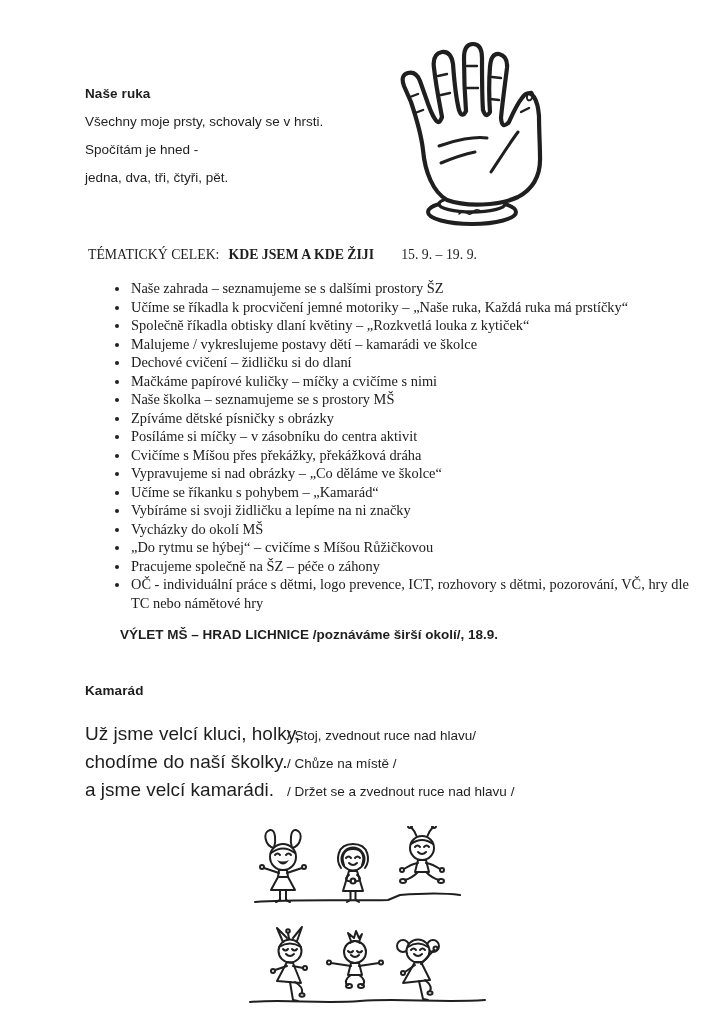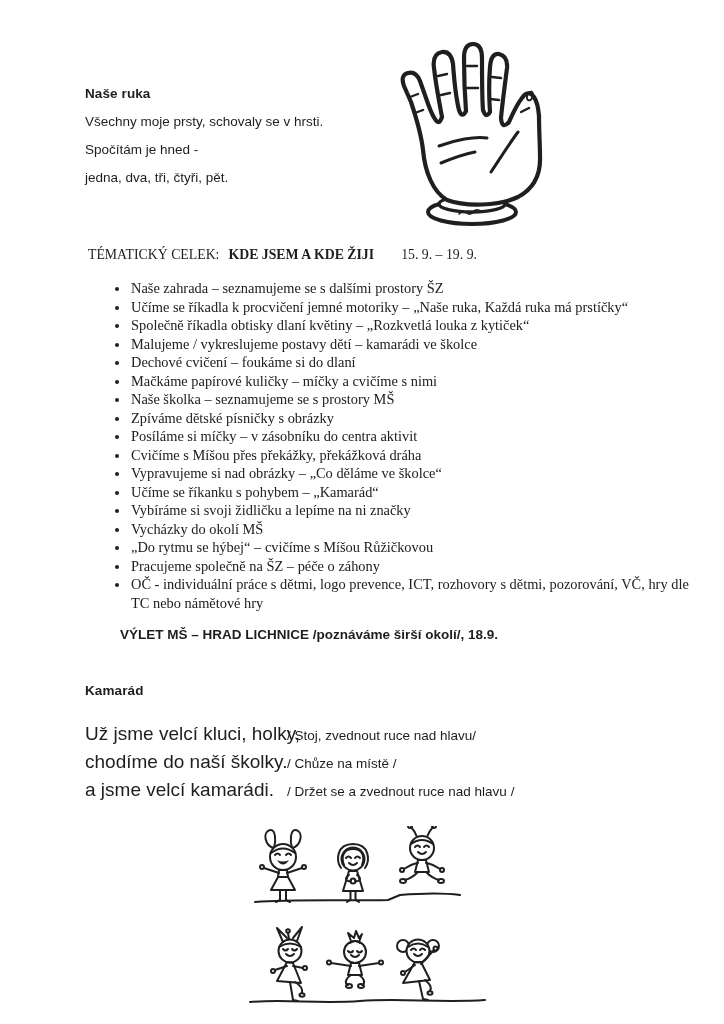--- a/index.html
+++ b/index.html
@@ -98,21 +98,21 @@
 
 <div class="abs theme-line" style="left:88px;top:247px;font-family:Liberation Serif, serif;">
   <span class="t-label">TÉMATICKÝ CELEK:</span><span class="t-title">KDE JSEM A KDE ŽIJI</span><span class="t-dates">15. 9. – 19. 9.</span>
 </div>
 
 <ul class="abs activities" style="left:111px;top:279px;">
   <li>Naše zahrada – seznamujeme se s dalšími prostory ŠZ</li>
   <li>Učíme se říkadla k procvičení jemné motoriky – „Naše ruka, Každá ruka má prstíčky“</li>
   <li>Společně říkadla obtisky dlaní květiny – „Rozkvetlá louka z kytiček“</li>
   <li>Malujeme / vykreslujeme postavy dětí – kamarádi ve školce</li>
-  <li>Dechové cvičení – foukáme si do dlaní</li>
+  <li>Dechové cvičení – židličku si do dlaní</li>
   <li>Mačkáme papírové kuličky – míčky a cvičíme s nimi</li>
   <li>Naše školka – seznamujeme se s prostory MŠ</li>
   <li>Zpíváme dětské písničky s obrázky</li>
   <li>Posíláme si míčky – v zásobníku do centra aktivit</li>
   <li>Cvičíme s Míšou přes překážky, překážková dráha</li>
   <li>Vypravujeme si nad obrázky – „Co děláme ve školce“</li>
   <li>Učíme se říkanku s pohybem – „Kamarád“</li>
   <li>Vybíráme si svoji židličku a lepíme na ni značky</li>
   <li>Vycházky do okolí MŠ</li>
   <li>„Do rytmu se hýbej“ – cvičíme s Míšou Růžičkovou</li>

